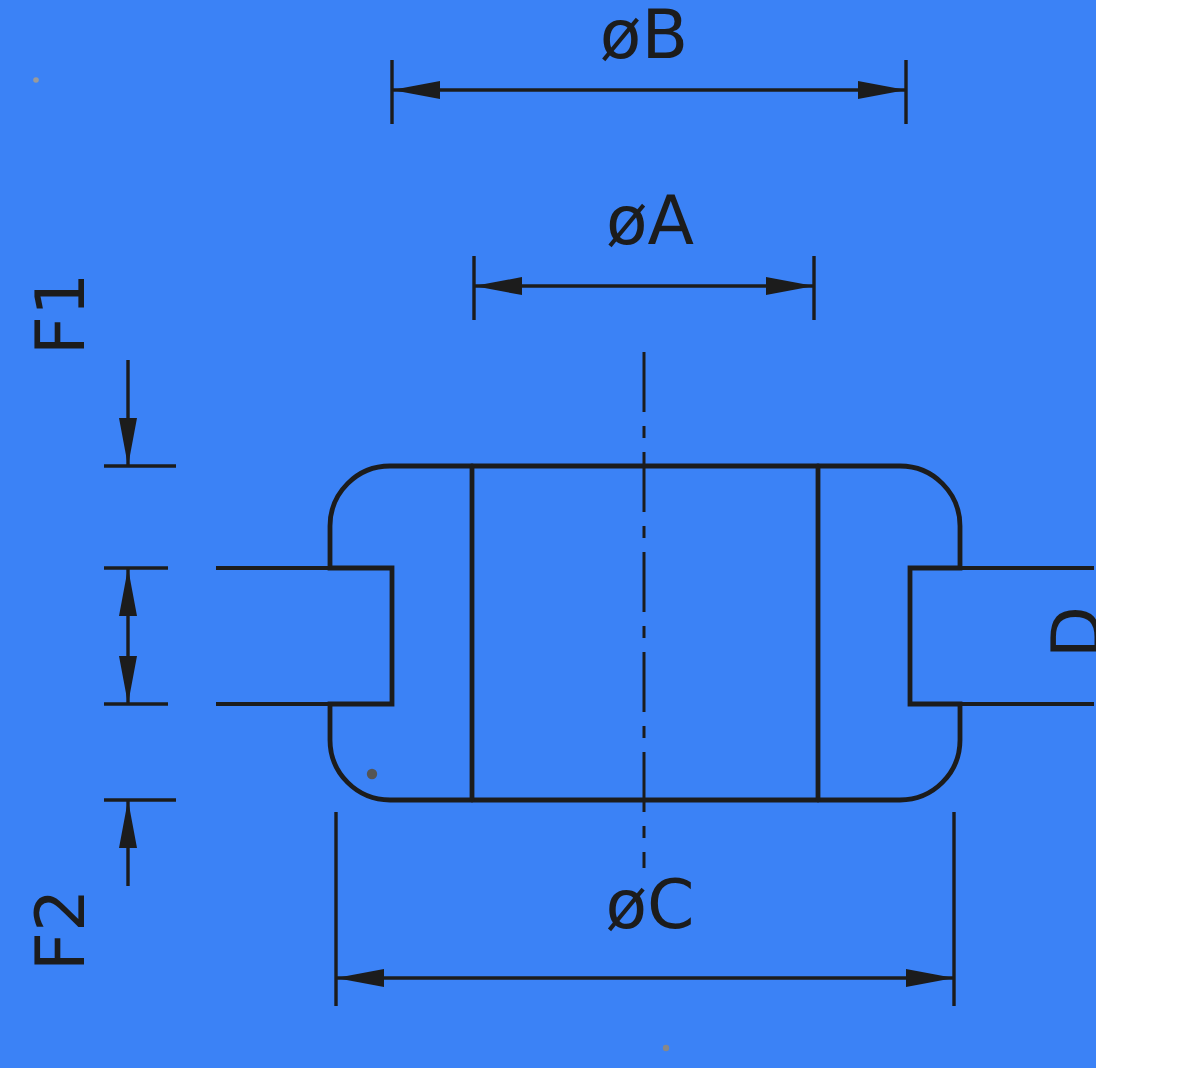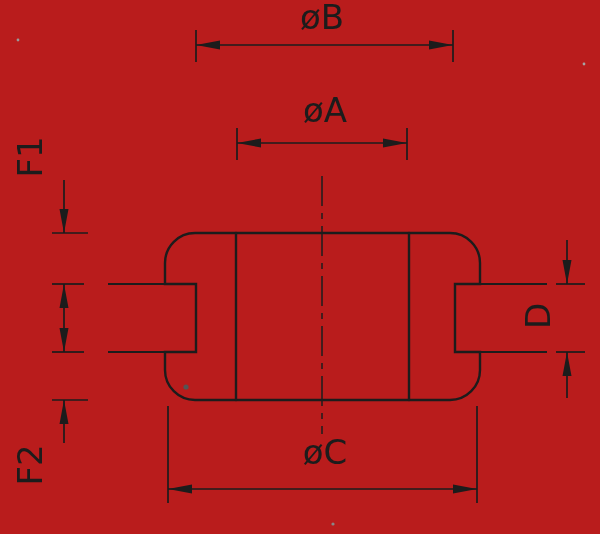--- a/index.html
+++ b/index.html
@@ -1,19 +1,19 @@
 <!DOCTYPE html>
 <html><head>
 <meta charset="utf-8">
 <style>
   html, body { margin: 0; padding: 0; background: #ffffff; }
   .stage {
-    width: 600px; height: 534px;
+    width: 548px; height: 534px;
     position: relative;
-    background: #b91c1c;
+    background: #3b82f6;
     overflow: hidden;
   }
   svg { display: block; }
   .obj     { stroke: #1c1c1c; stroke-width: 2.4; fill: none; stroke-linecap: round; }
   .dim     { stroke: #1c1c1c; stroke-width: 1.7; fill: none; stroke-linecap: butt; }
   .panel   { stroke: #1c1c1c; stroke-width: 2.0; fill: none; }
   .center  { stroke: #1c1c1c; stroke-width: 1.5; fill: none; }
   .arrow   { fill: #1c1c1c; stroke: none; }
   .dimtext {
     fill: #1c1c1c;

